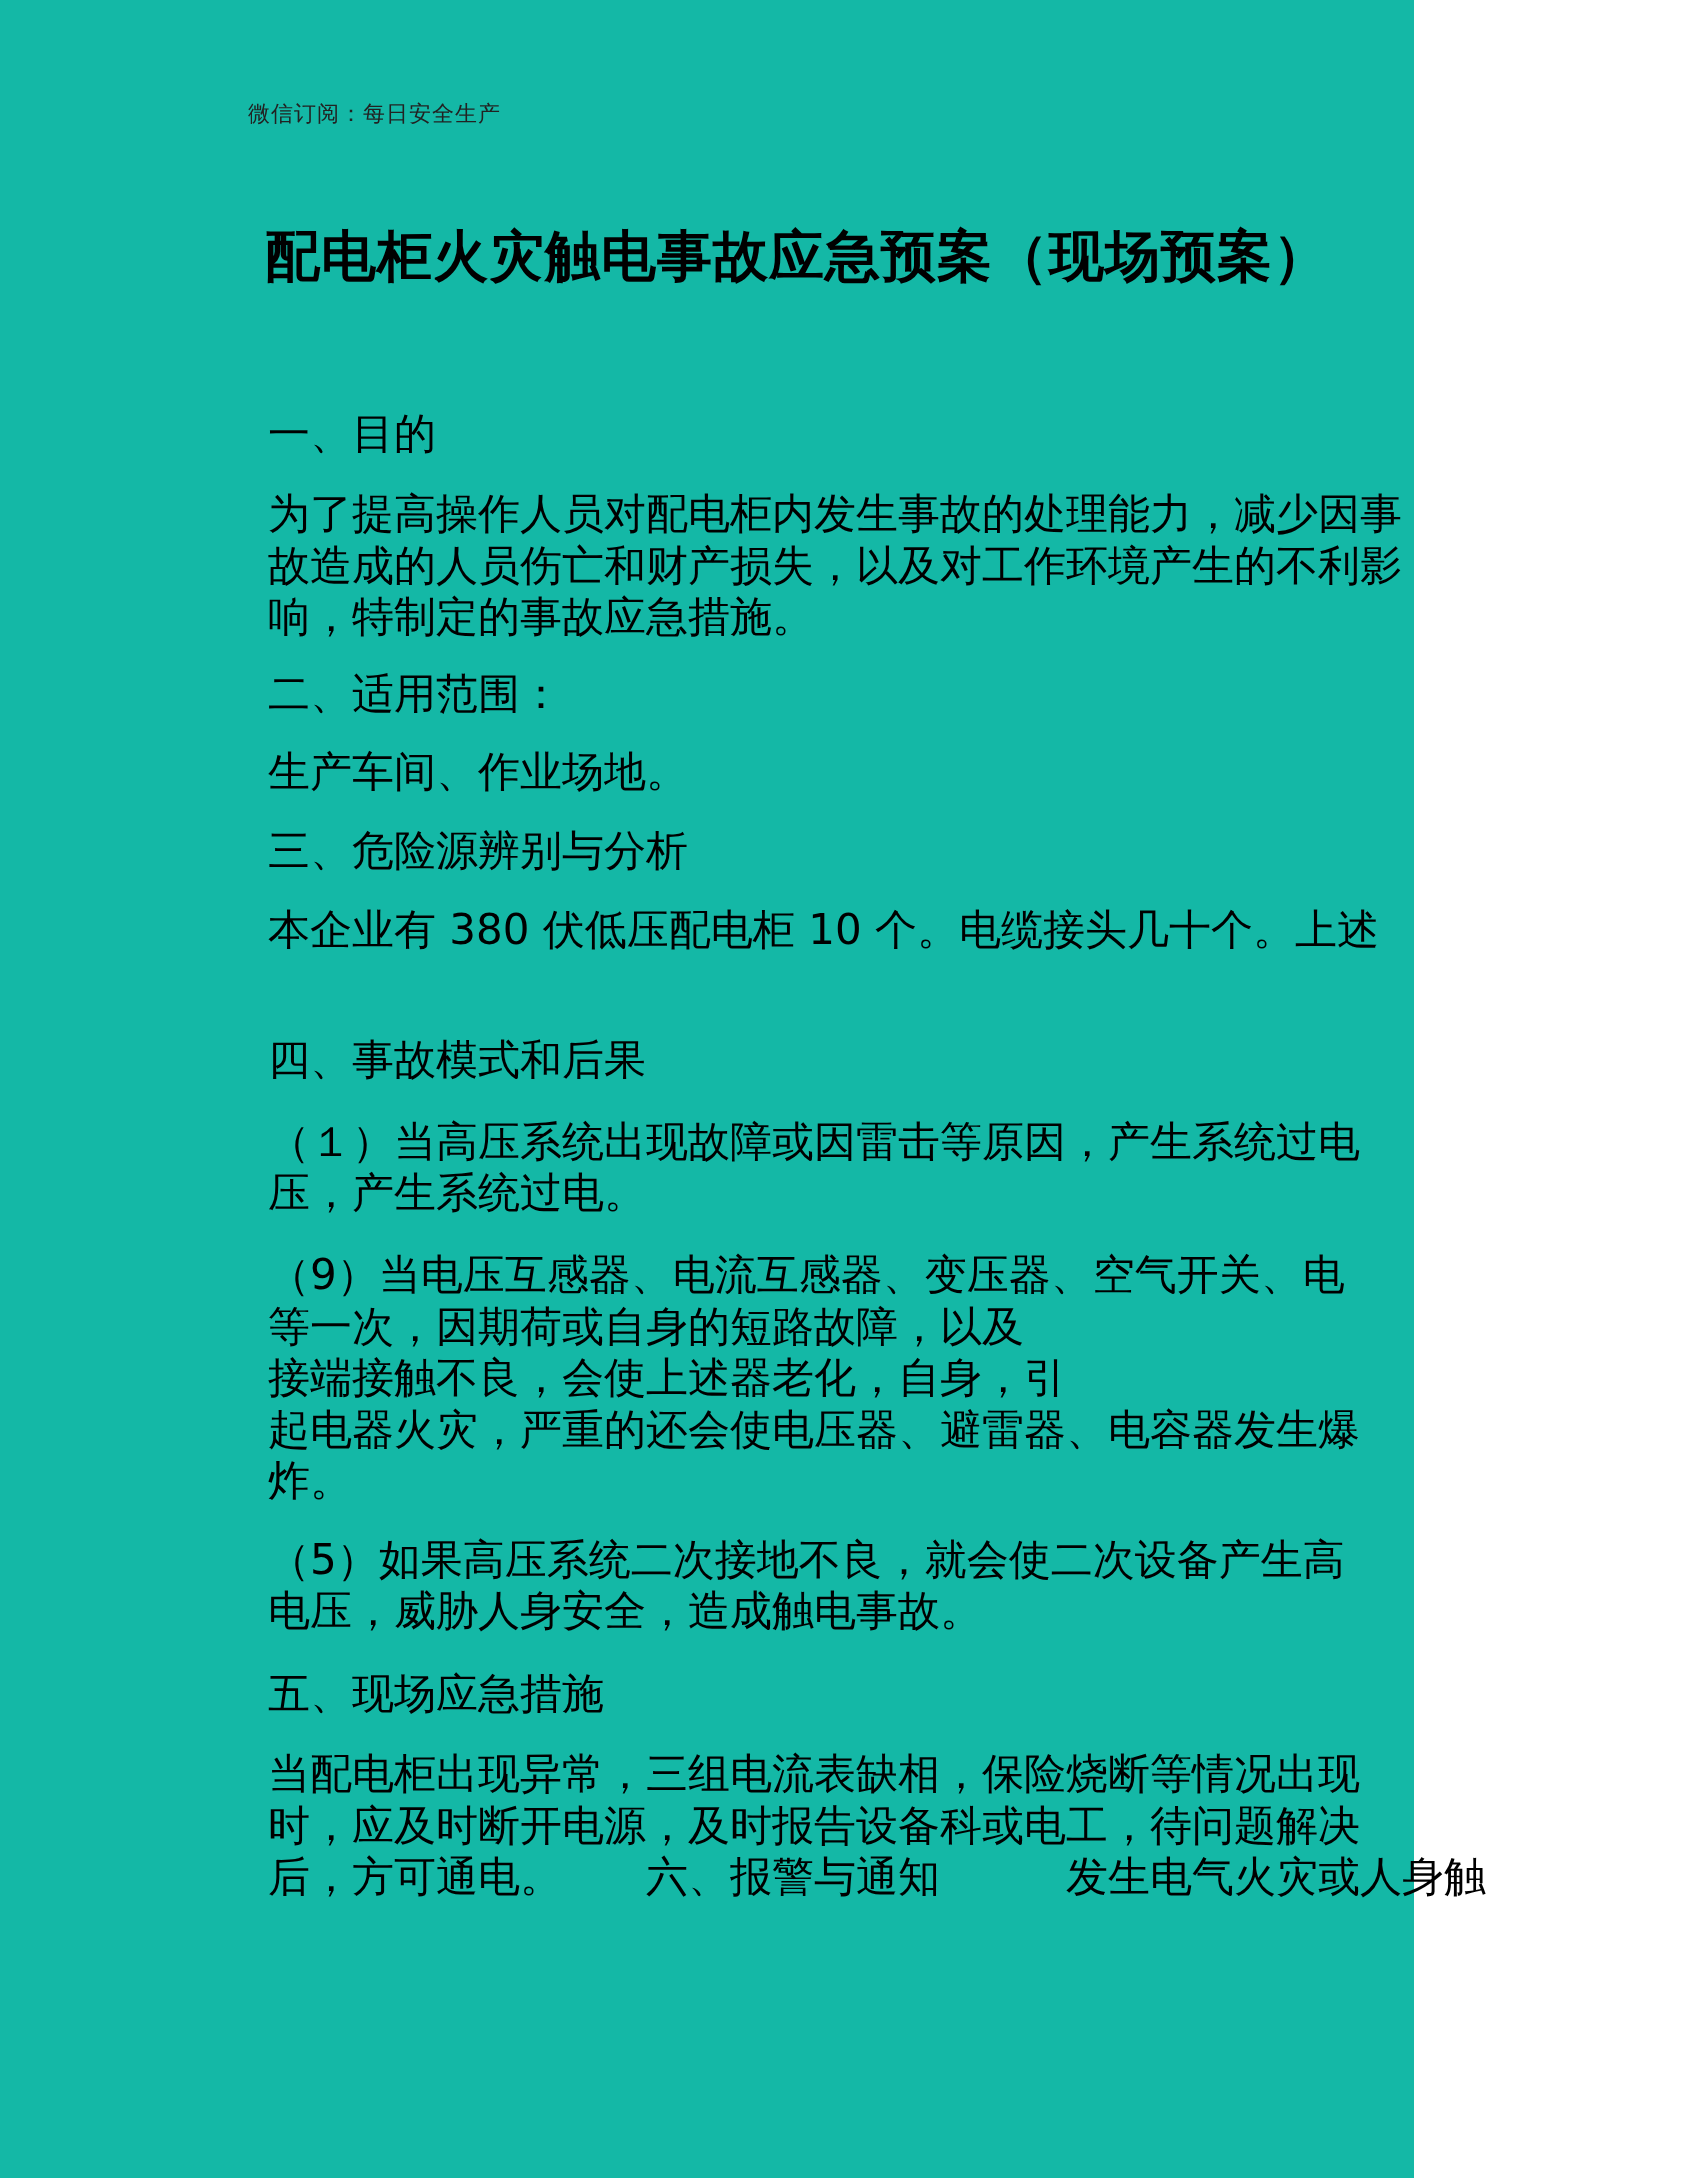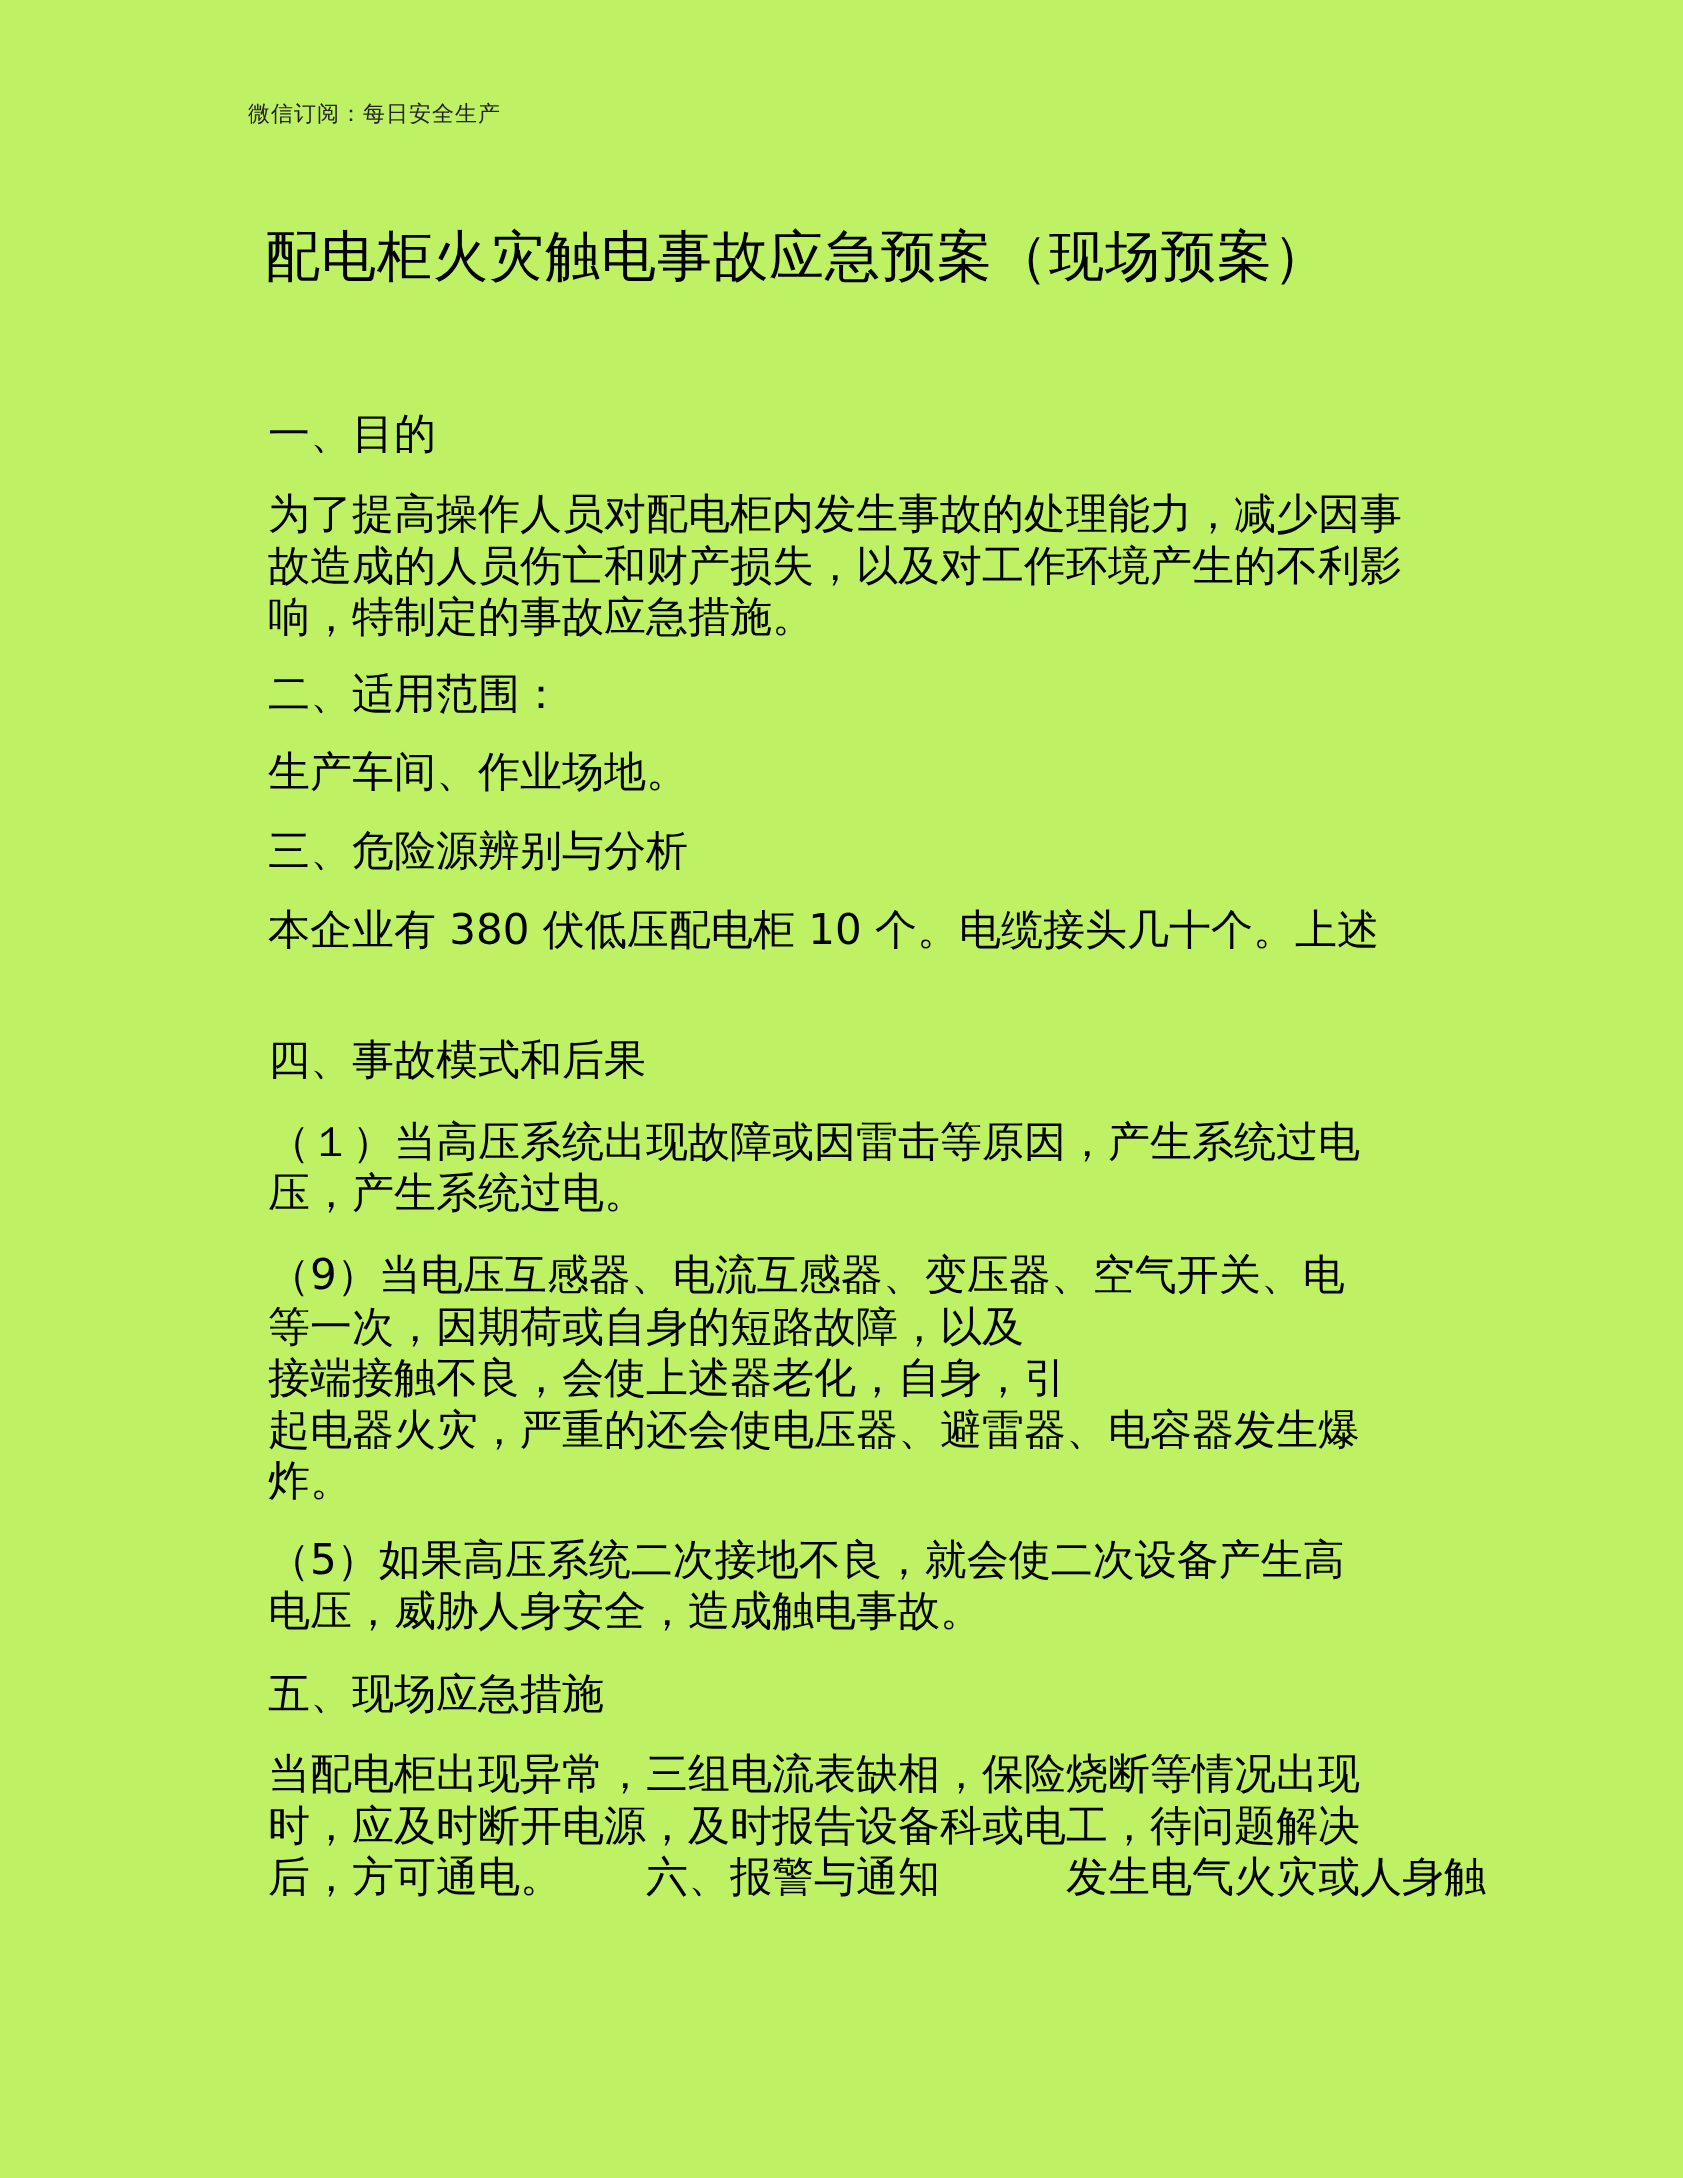--- a/index.html
+++ b/index.html
@@ -1,24 +1,24 @@
 <!DOCTYPE html>
 <html><head>
   <meta charset="utf-8">
   <style>
     html, body { margin: 0; padding: 0; background: #ffffff; }
     body { width: 1683px; height: 2178px; position: relative; overflow: hidden; color: #000; }
-    .page { position: absolute; left: 0; top: 0; width: 1683px; height: 2178px; background: #bef264; }
+    .page { position: absolute; left: 0; top: 0; width: 1414px; height: 2178px; background: #14b8a6; }
     .header-note {
       position: absolute; left: 248px; top: 99px;
       font-family: "DejaVu Serif", serif; font-size: 22px; color: #222; letter-spacing: 1px;
     }
     .doc-title {
       position: absolute; left: 265px; top: 220px;
-      font-family: "DejaVu Sans", sans-serif; font-size: 55px; font-weight: normal;
+      font-family: "DejaVu Sans", sans-serif; font-size: 55px; font-weight: bold;
       letter-spacing: 1px; white-space: nowrap;
     }
     .line {
       position: absolute; left: 248px;
       font-family: "DejaVu Sans", sans-serif; font-size: 42px; line-height: 50px;
       white-space: pre; letter-spacing: 0px; margin-left: 20px;
     }
   </style>
 </head>
 <body>

